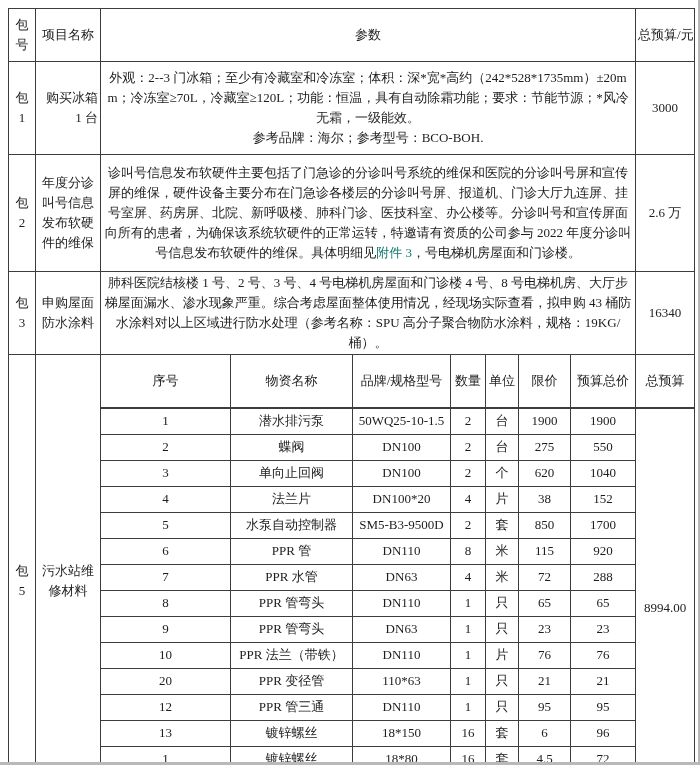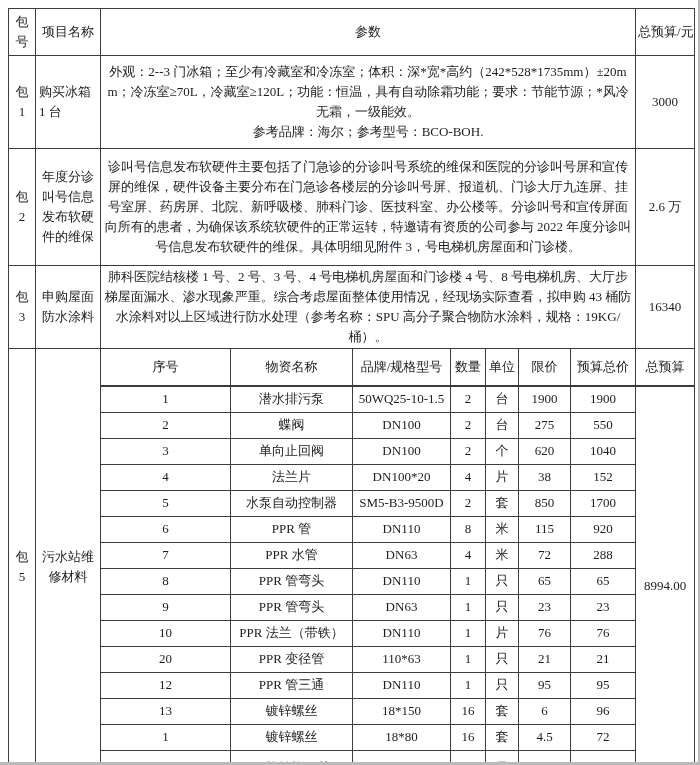--- a/index.html
+++ b/index.html
@@ -12,35 +12,35 @@
   }
   table.main {
     position:absolute; left:8px; top:8px; width:686px;
     border-collapse:collapse; table-layout:fixed;
   }
   table.main td, table.main th {
     border:1px solid #3c3c3c; vertical-align:middle;
     font-weight:normal; font-size:13px; line-height:20px;
     text-align:center; padding:1px 2px; word-break:break-all;
   }
-  tr.outer-header { height:47px;padding-left:20px; }
+  tr.outer-header { height:53px;padding-left:20px; }
   tr.row-pkg1 { height:93px; }
   tr.row-pkg2 { height:117px; }
   tr.row-pkg3 { height:73px; }
   tr.inner-header-row { height:20px; }
   tr.item-row { height:26px; }
   tr.item-row.last-item { height:36px; }
   td.params-cell {
     text-align:left; font-size:12.6px; line-height:23px;
     padding:2px 4px; white-space:pre-line; vertical-align:middle;
   }
   td.pkg-name { line-height:20px; }
-  td.pkg-name.ta-left { text-align:left; padding-left:3px; }
+  td.pkg-name.ta-left { text-align:right; padding-left:3px; }
   .attach-link { cursor:pointer; }
-  tr.inner-header-row td.inner-h { border-bottom:2px solid #3c3c3c; padding:8px 1px; }
+  tr.inner-header-row td.inner-h { border-bottom:2px solid #3c3c3c; padding:16px 1px; }
   td.budget-h { white-space:nowrap; padding:1px 0; }
   td.c-total { font-size:13px; }
   tr.item-row td { font-size:13px; }
 </style>
 </head>
 <body>
 
 <div class="page">
   <table class="main">
     <colgroup>
@@ -67,21 +67,21 @@
         <td>包 1</td>
         <td class="pkg-name ta-left">购买冰箱 1 台</td>
         <td colspan="7" class="params-cell">外观：2--3 门冰箱；至少有冷藏室和冷冻室；体积：深*宽*高约（242*528*1735mm）±20mm；冷冻室≥70L，冷藏室≥120L；功能：恒温，具有自动除霜功能；要求：节能节源；*风冷无霜，一级能效。
 参考品牌：海尔；参考型号：BCO-BOH.</td>
         <td>3000</td>
       </tr>
 
       <tr class="row-pkg2">
         <td>包 2</td>
         <td class="pkg-name">年度分诊叫号信息发布软硬件的维保</td>
-        <td colspan="7" class="params-cell"><span>诊叫号信息发布软硬件主要包括了门急诊的分诊叫号系统的维保和医院的分诊叫号屏和宣传屏的维保，硬件设备主要分布在门急诊各楼层的分诊叫号屏、报道机、门诊大厅九连屏、挂号室屏、药房屏、北院、新呼吸楼、肺科门诊、医技科室、办公楼等。分诊叫号和宣传屏面向所有的患者，为确保该系统软硬件的正常运转，特邀请有资质的公司参与 2022 年度分诊叫号信息发布软硬件的维保。具体明细见</span><span class="attach-link" id="attach-link" style="color: #0f172a;">附件 3</span><span>，号电梯机房屋面和门诊楼。</span></td>
+        <td colspan="7" class="params-cell"><span>诊叫号信息发布软硬件主要包括了门急诊的分诊叫号系统的维保和医院的分诊叫号屏和宣传屏的维保，硬件设备主要分布在门急诊各楼层的分诊叫号屏、报道机、门诊大厅九连屏、挂号室屏、药房屏、北院、新呼吸楼、肺科门诊、医技科室、办公楼等。分诊叫号和宣传屏面向所有的患者，为确保该系统软硬件的正常运转，特邀请有资质的公司参与 2022 年度分诊叫号信息发布软硬件的维保。具体明细见</span><span class="attach-link" id="attach-link" style="color: #0f766e;">附件 3</span><span>，号电梯机房屋面和门诊楼。</span></td>
         <td>2.6 万</td>
       </tr>
 
       <tr class="row-pkg3">
         <td>包 3</td>
         <td class="pkg-name">申购屋面防水涂料</td>
         <td colspan="7" class="params-cell">肺科医院结核楼 1 号、2 号、3 号、4 号电梯机房屋面和门诊楼 4 号、8 号电梯机房、大厅步梯屋面漏水、渗水现象严重。综合考虑屋面整体使用情况，经现场实际查看，拟申购 43 桶防水涂料对以上区域进行防水处理（参考名称：SPU 高分子聚合物防水涂料，规格：19KG/桶）。</td>
         <td>16340</td>
       </tr>
 

